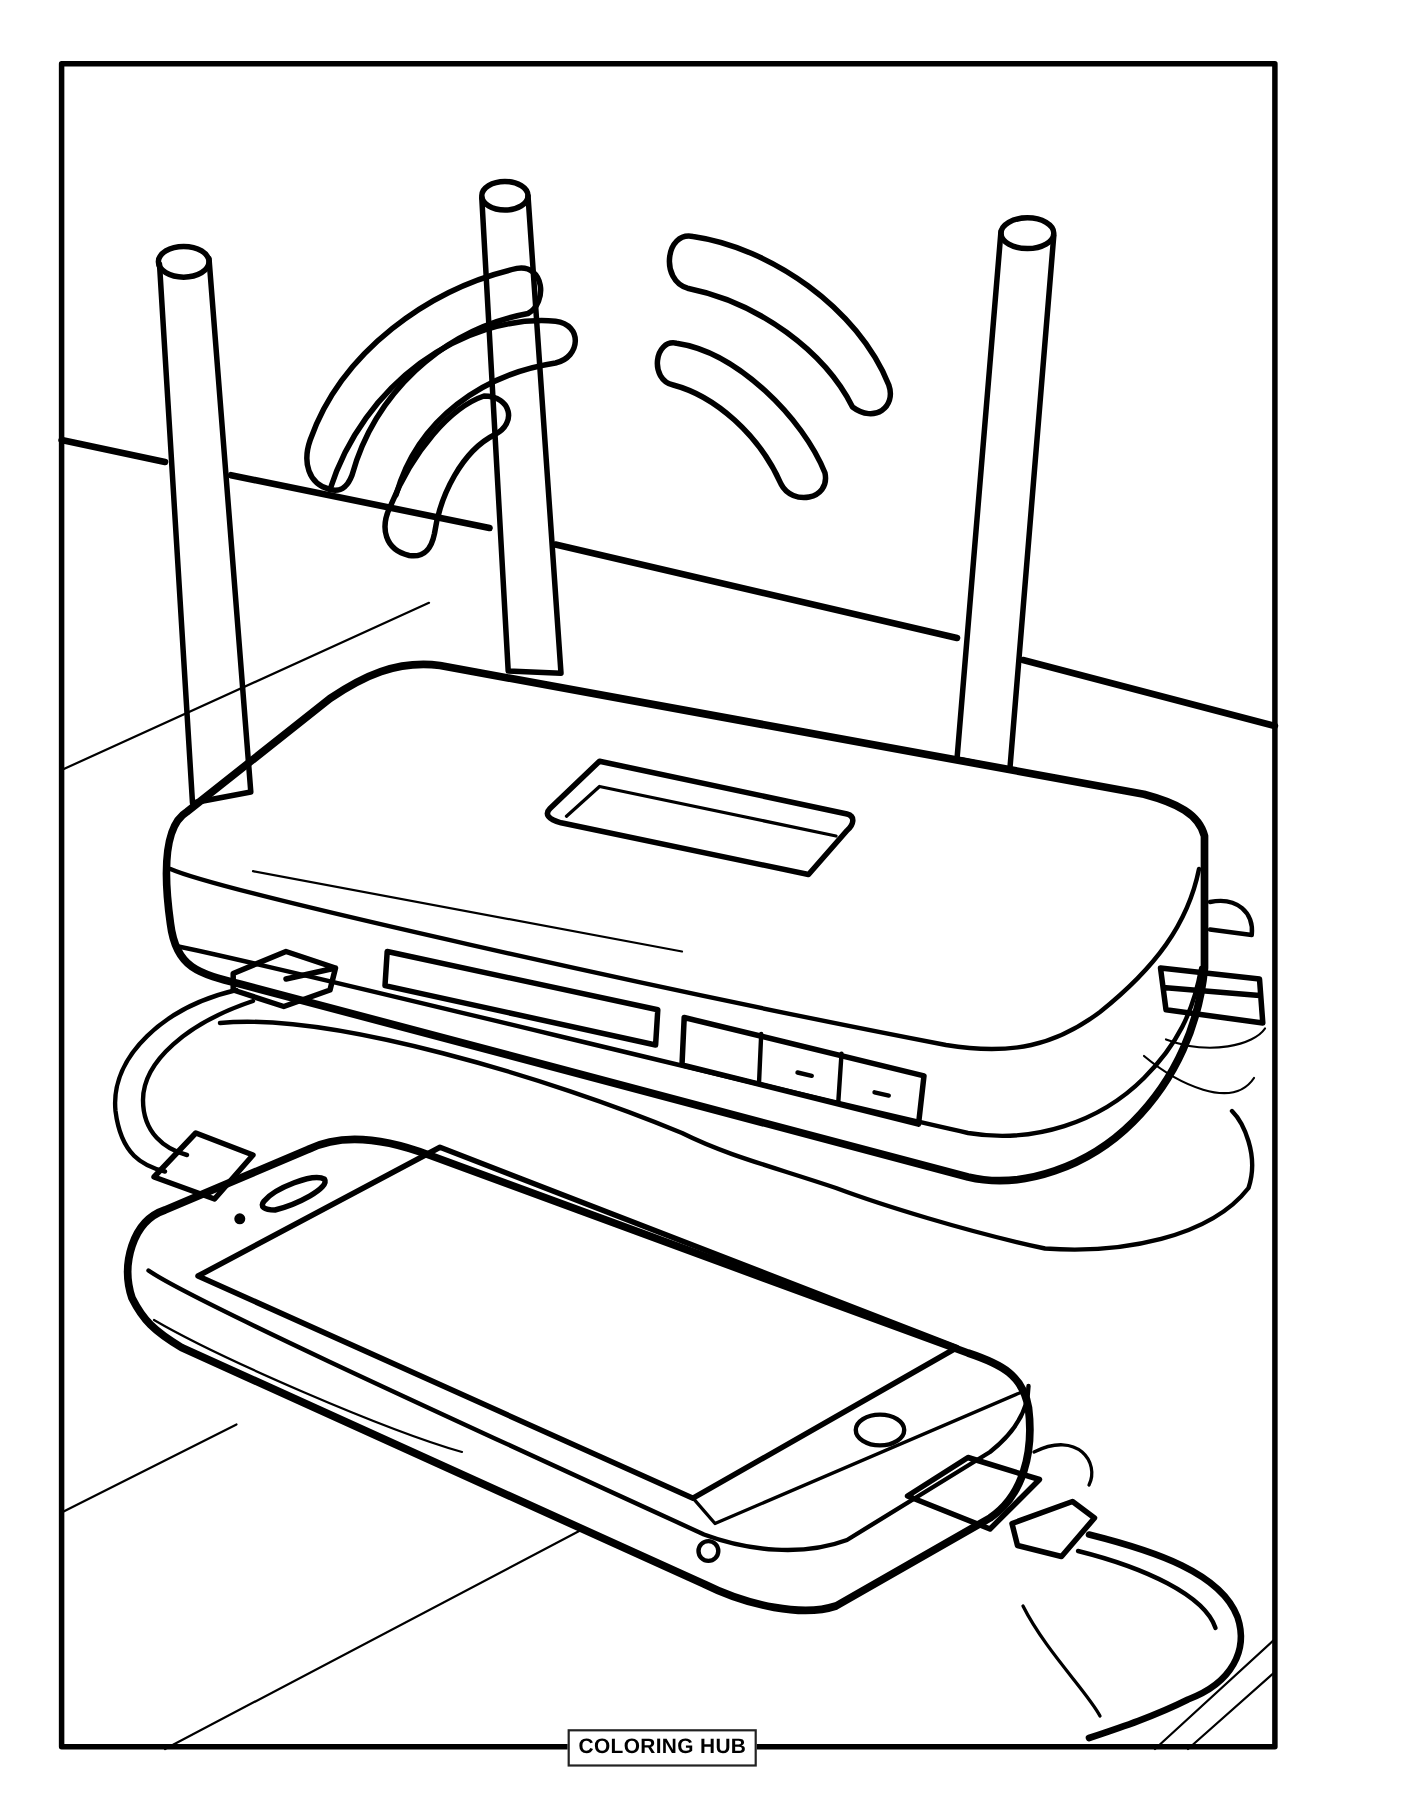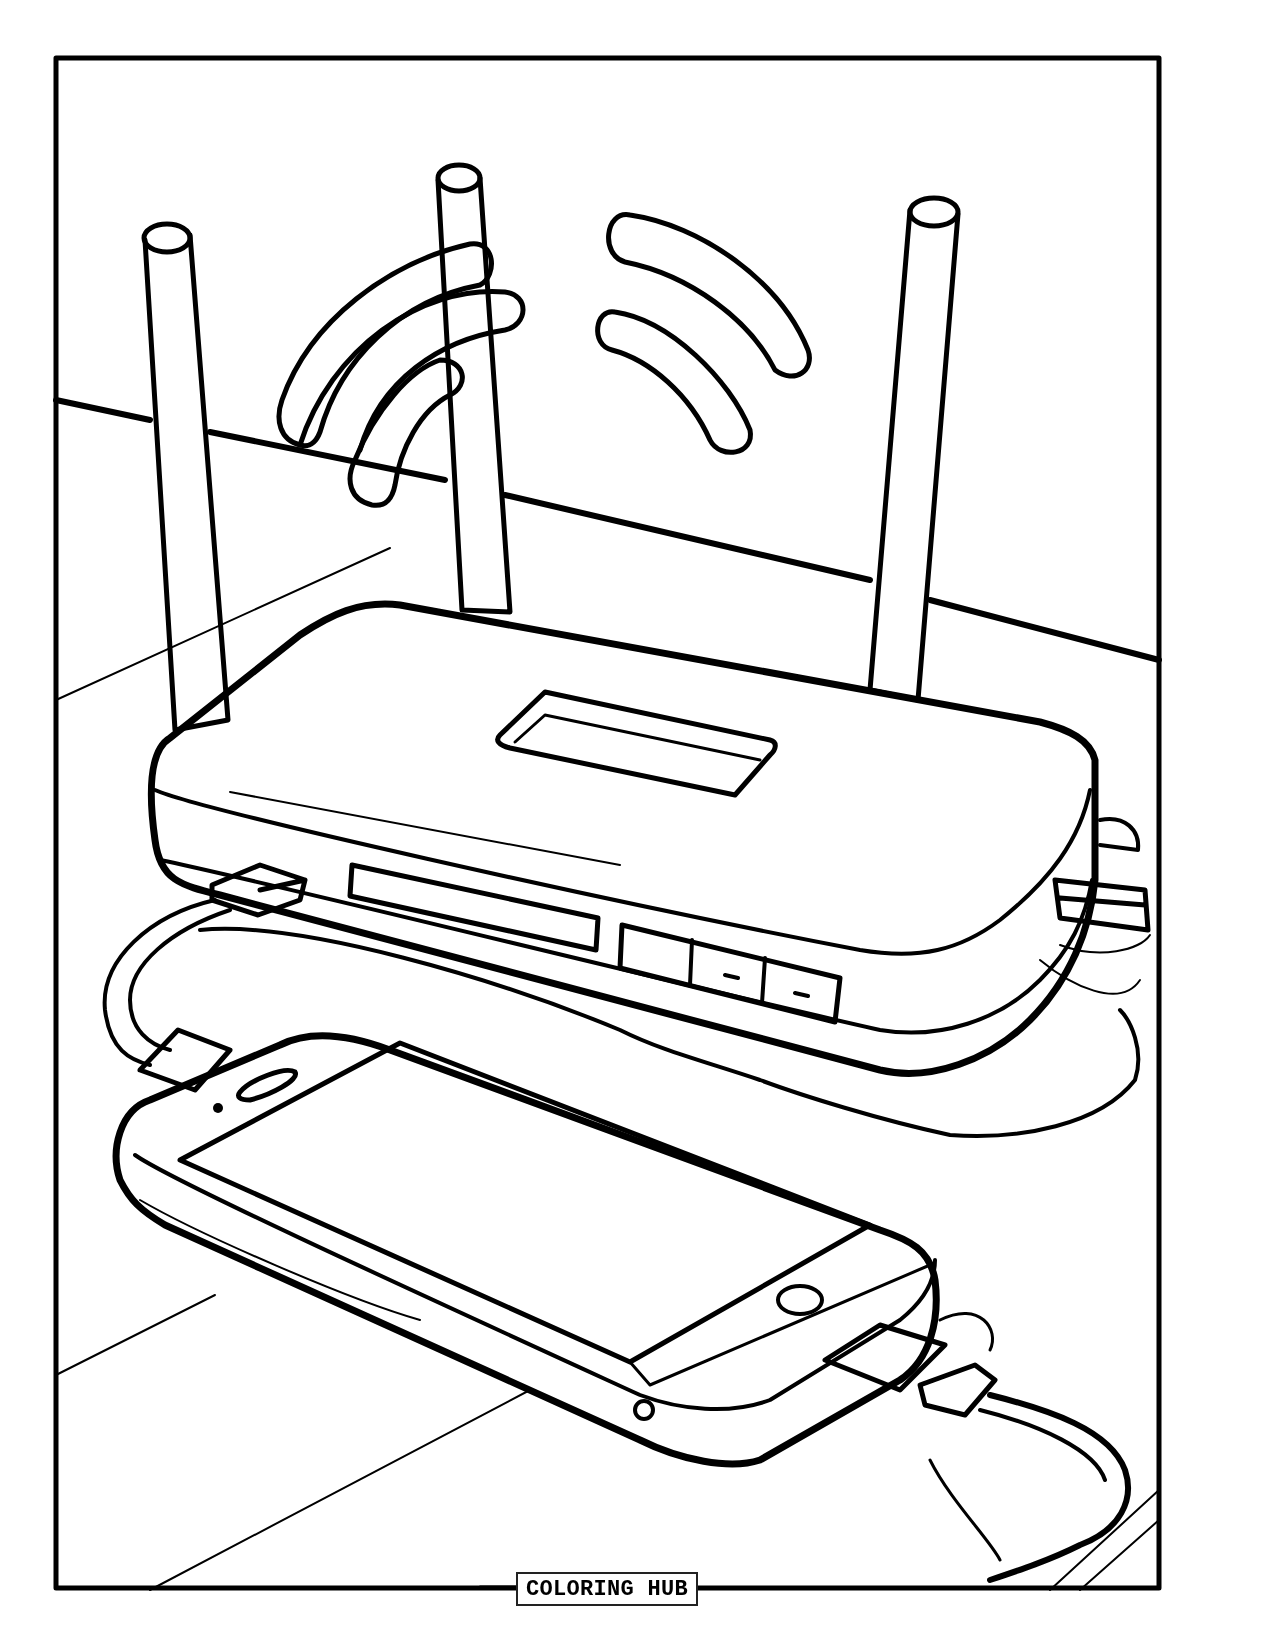--- a/index.html
+++ b/index.html
@@ -1,20 +1,20 @@
 <!DOCTYPE html>
 <html><head>
 <meta charset="utf-8">
 <style>
   html,body{margin:0;padding:0;background:#ffffff;}
   body{width:1275px;height:1650px;position:relative;overflow:hidden;font-family:"DejaVu Sans",sans-serif;}
   svg{position:absolute;left:0;top:0;}
   .ln{fill:none;stroke:#000;stroke-linecap:round;stroke-linejoin:round;}
   .footer{position:absolute;left:516px;top:1572px;height:30px;border:2px solid #222;background:#fff;padding:0 8px;display:flex;align-items:center;}
-  .footer span{font-family:Liberation Mono, monospace;font-weight:bold;font-size:22px;color:#000;letter-spacing:0.3px;}
+  .footer span{font-family:Liberation Sans, sans-serif;font-weight:bold;font-size:19px;color:#000;letter-spacing:0.3px;}
 </style>
 </head>
 <body>
 
 <svg width="1275" height="1650" viewBox="0 0 1275 1650">
 
   <rect x="56" y="58" width="1103" height="1530" class="ln" stroke-width="5"></rect>
 
   <g>
     <path class="ln" stroke-width="6" d="M56 400 L150 420"></path>

